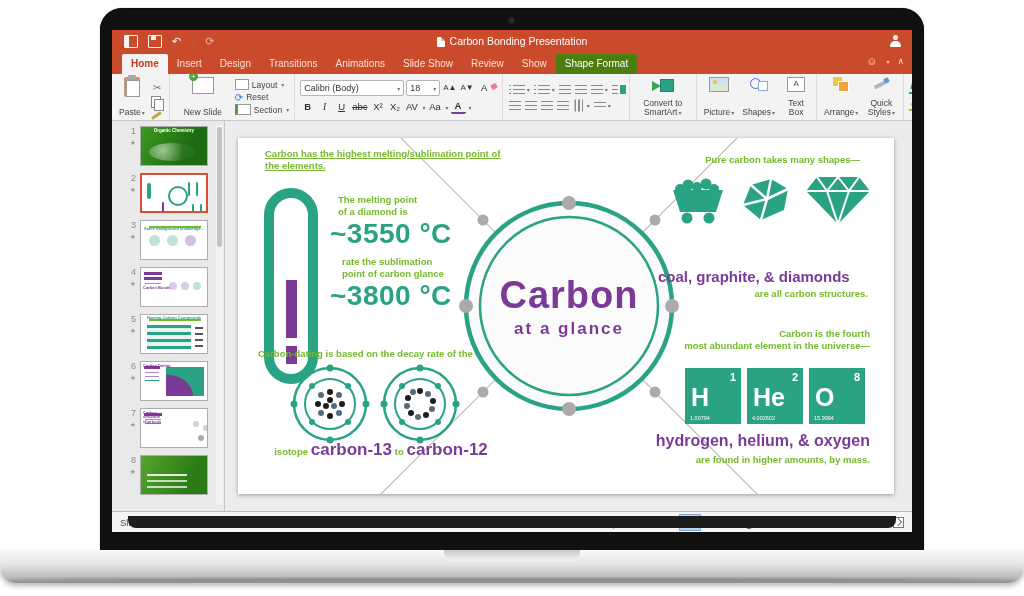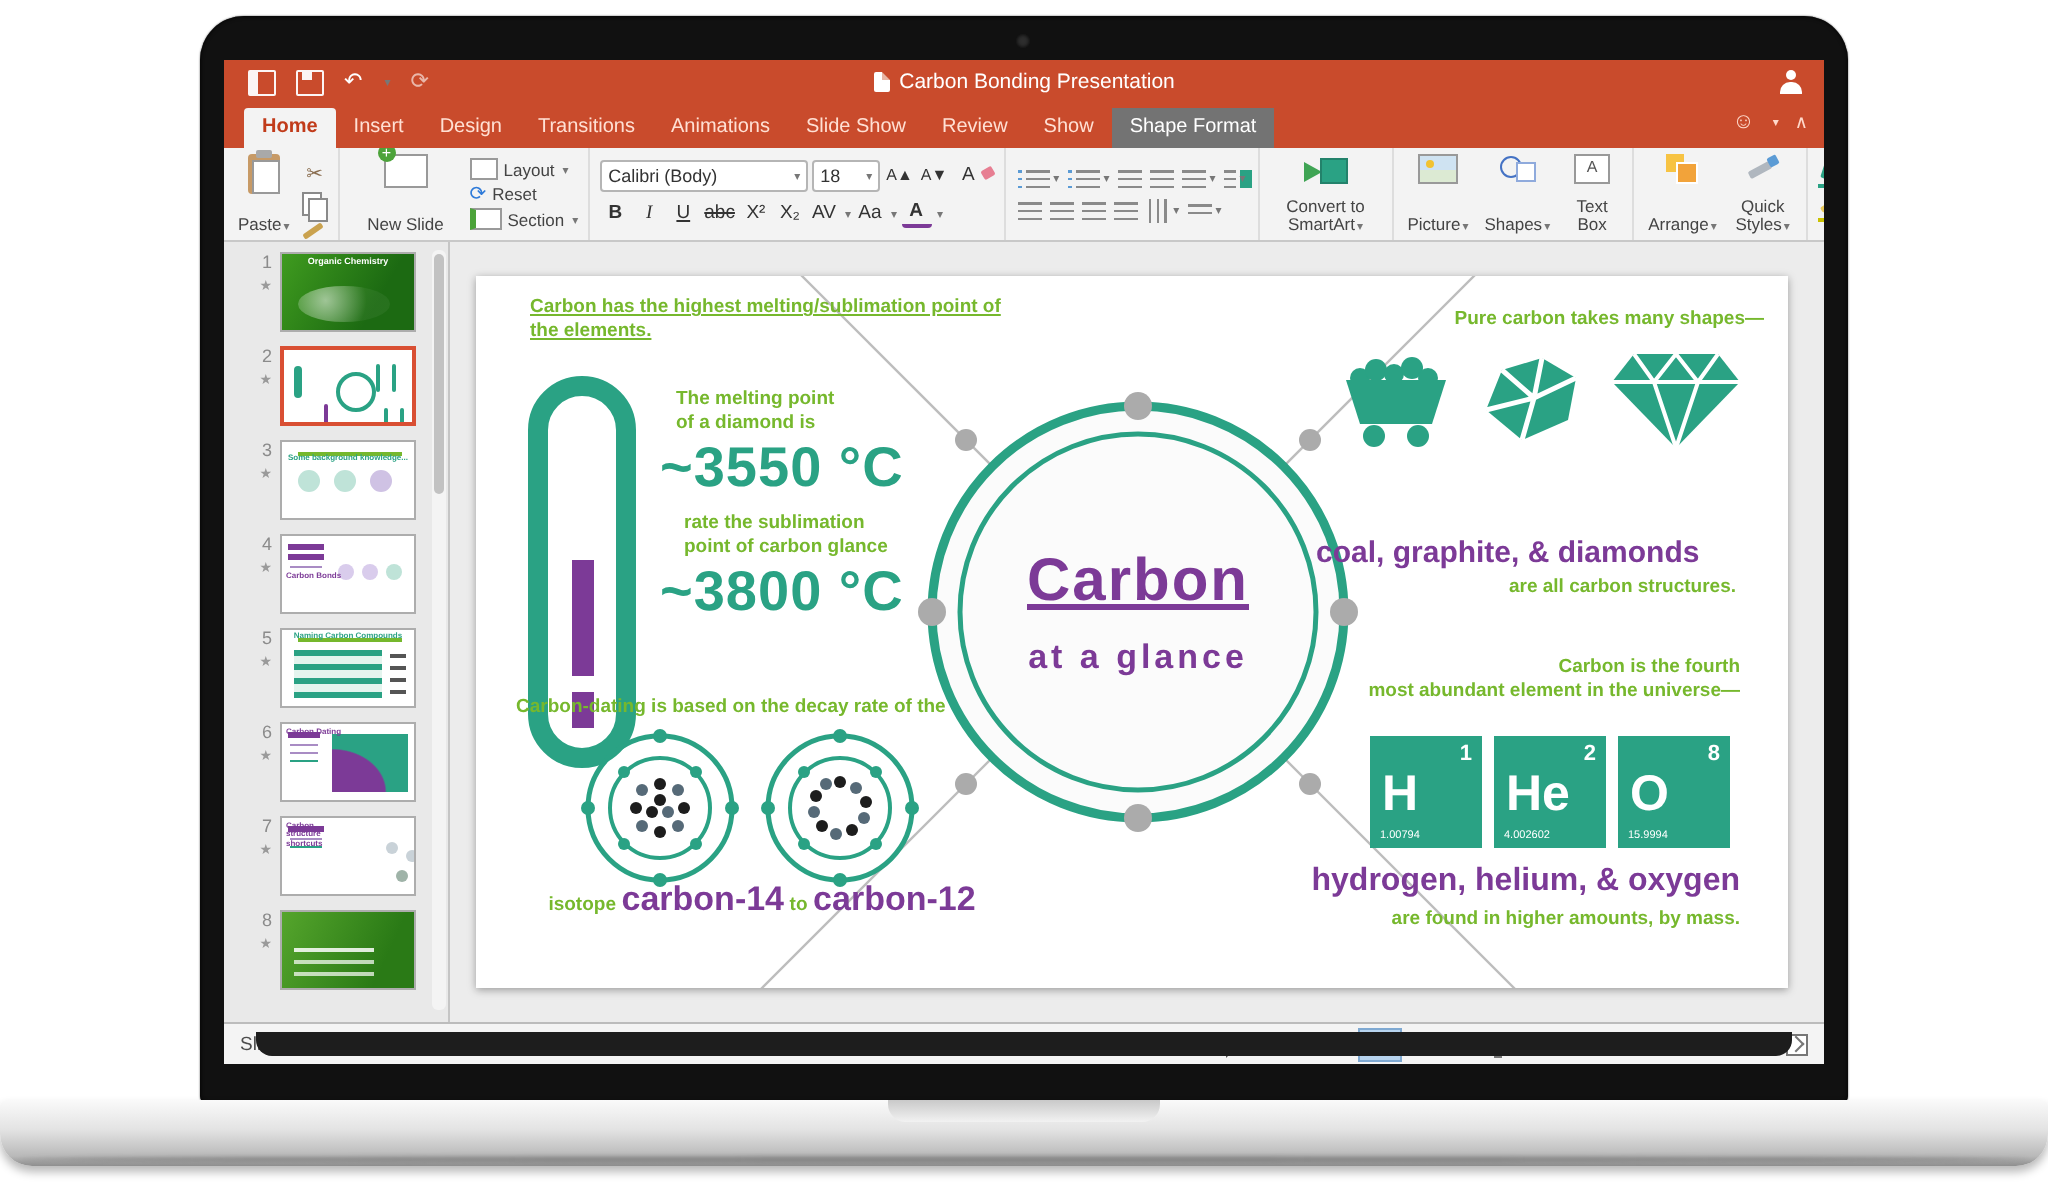--- a/index.html
+++ b/index.html
@@ -29,21 +29,21 @@
   .mag{width:6px;height:6px;border:1px solid #f2c4b2;border-radius:50%;position:relative;flex:0 0 auto;}
   .mag::after{content:"";position:absolute;left:5px;top:5px;width:3px;height:1px;background:#f2c4b2;transform:rotate(45deg);}
   .search input{flex:1;background:transparent;border:0;outline:0;color:#ffe4d8;font-size:8.5px;font-family:"Liberation Sans",sans-serif;min-width:0;}
   .search input::placeholder{color:#f0bda9;}
   .padd{position:absolute;right:10px;top:5px;width:13px;height:12px;}
   .padd::before{content:"";position:absolute;left:4px;top:0;width:5px;height:5px;border-radius:50%;background:#fff;}
   .padd::after{content:"";position:absolute;left:1px;top:6px;width:11px;height:6px;border-radius:5px 5px 0 0;background:#fff;}
   .tabrow{height:22px;background:#C94B2C;display:flex;align-items:flex-end;padding-left:10px;flex:0 0 auto;position:relative;}
   .tab{padding:4px 9px 5px;font-size:10px;color:#ffe0d4;cursor:default;white-space:nowrap;}
   .tab.active{background:#f3f3f3;color:#C13B1A;border-radius:2px 2px 0 0;font-weight:bold;}
-  .tab.ctx{background:#737373;color:#fff;}
+  .tab.ctx{background:#4d7c0f;color:#fff;}
   .tabrow-right{position:absolute;right:8px;top:3px;display:flex;gap:8px;align-items:center;color:#ffd9cb;}
   .smiley{font-size:11px;} .collapse{font-size:9px;}
   
   .ribbon{height:46px;background:#f3f3f3;border-bottom:1px solid #c8c8c8;display:flex;color:#3c3c3c;flex:0 0 auto;overflow:hidden;}
   .grp{display:flex;align-items:center;padding:2px 5px;border-right:1px solid #ddd;gap:4px;flex:0 0 auto;}
   .bigbtn{display:flex;flex-direction:column;align-items:center;justify-content:space-between;height:40px;padding:1px 2px;}
   .blab{font-size:8.5px;color:#444;text-align:center;line-height:1.05;white-space:nowrap;}
   .blab2{font-size:8.5px;color:#444;text-align:center;line-height:1.05;width:52px;white-space:normal;}
   .car{font-size:6px;color:#777;margin-left:1px;}
   .col{display:flex;flex-direction:column;justify-content:center;gap:2px;}
@@ -121,21 +121,21 @@
   .t7 .dots{position:absolute;right:8px;top:12px;width:6px;height:6px;border-radius:50%;background:#c9d2d8;box-shadow:10px 4px 0 #c9d2d8,20px 0 0 #c9d2d8,5px 14px 0 #9fb3a8,15px 14px 0 #9fb3a8;}
   .t8{background:linear-gradient(115deg,#55a52c,#2a7a16 75%);}
   .t8 .wl{position:absolute;left:6px;top:18px;width:40px;height:2px;background:rgba(255,255,255,.85);box-shadow:0 6px 0 rgba(255,255,255,.7),0 12px 0 rgba(255,255,255,.7);}
   .canvas{flex:1;position:relative;}
   .slide{position:absolute;left:13px;top:17px;width:656px;height:356px;background:#fff;box-shadow:0 1px 4px rgba(0,0,0,.35);overflow:hidden;}
   .slide svg.bgnet{position:absolute;left:0;top:0;}
   .abs{position:absolute;}
   .gtxt{color:#76B82D;font-weight:bold;font-size:9.5px;line-height:1.3;}
   .teal-big{color:#2AA284;font-weight:bold;font-size:28px;letter-spacing:.5px;white-space:nowrap;}
   .purple-big{color:#7C3A97;font-weight:bold;}
-  .c-title{left:181px;top:136px;width:300px;text-align:center;font-size:30px;letter-spacing:1px;text-decoration:underline;}
+  .c-title{left:181px;top:136px;width:300px;text-align:center;font-size:38px;letter-spacing:1px;}
   .c-sub{left:181px;top:181px;width:300px;text-align:center;font-size:17px;letter-spacing:2px;}
   .tile{width:56px;height:56px;background:#2AA284;color:#fff;position:relative;font-weight:bold;}
   .tile .sym{position:absolute;left:6px;bottom:12px;font-size:25px;}
   .tile .num{position:absolute;right:5px;top:3px;font-size:11px;}
   .tile .mass{position:absolute;left:5px;bottom:3px;font-size:5.5px;font-weight:normal;}
   
   .statusbar{height:20px;background:#f4f4f4;border-top:1px solid #bcbcbc;display:flex;align-items:center;color:#4c4c4c;font-size:9.5px;padding:0 8px;gap:18px;flex:0 0 auto;}
   .sb-right{margin-left:auto;display:flex;align-items:center;gap:9px;}
   .sb-item{display:flex;align-items:center;gap:3px;color:#555;}
   .ic-notes{width:8px;height:9px;border:1px solid #777;background:repeating-linear-gradient(#999 0 1px,transparent 1px 3px) 1px 2px/5px 6px no-repeat,#fff;}
@@ -482,21 +482,21 @@
                 <rect x="26" y="92" width="11" height="58" fill="#7C3A97"></rect>
                 <rect x="26" y="158" width="11" height="18" fill="#7C3A97"></rect>
               </svg>
               <div class="abs gtxt" style="left:100px;top:56px;">The melting point</div>
               <div class="abs gtxt" style="left:100px;top:68px;">of a diamond is</div>
               <div class="abs teal-big" style="left:92px;top:80px;">~3550 °C</div>
               <div class="abs gtxt" style="left:104px;top:118px;">rate the sublimation</div>
               <div class="abs gtxt" style="left:104px;top:130px;">point of carbon glance</div>
               <div class="abs teal-big" style="left:92px;top:142px;">~3800 °C</div>
 
-              <div class="abs gtxt" style="right:12px;top:16px;text-align:center;">Pure carbon takes many shapes—</div>
+              <div class="abs gtxt" style="right:34px;top:16px;text-align:center;">Pure carbon takes many shapes—</div>
               <div class="abs" style="left:432px;top:36px;display:flex;gap:12px;align-items:center;">
                 <svg width="56" height="52" viewBox="0 0 56 52" fill="#2AA284">
                   <circle cx="10" cy="15" r="5"></circle>
                     <circle cx="18" cy="11" r="5.5"></circle>
                     <circle cx="27" cy="13" r="5"></circle>
                     <circle cx="36" cy="10" r="5.5"></circle>
                     <circle cx="44" cy="15" r="5"></circle>
                   <path d="M3 16 L53 16 L46 38 L10 38 Z"></path>
                   <circle cx="17" cy="44" r="5.5"></circle>
                     <circle cx="39" cy="44" r="5.5"></circle>
@@ -564,21 +564,21 @@
                       <circle cx="38" cy="53" r="3" fill="#566a78"></circle>
                       <circle cx="31" cy="49" r="3" fill="#1d1d1d"></circle>
                       <circle cx="27" cy="42" r="3" fill="#566a78"></circle>
                       <circle cx="28" cy="34" r="3" fill="#1d1d1d"></circle>
                       <circle cx="33" cy="28" r="3" fill="#566a78"></circle>
                   </g>
                 </svg>
               </div>
               <div class="abs" style="left:18px;top:302px;width:250px;text-align:center;white-space:nowrap;">
                 <span class="gtxt">isotope</span>
-                <span class="purple-big" style="font-size:17px;">carbon-14</span>
+                <span class="purple-big" style="font-size:17px;">carbon-13</span>
                 <span class="gtxt">to</span>
                 <span class="purple-big" style="font-size:17px;">carbon-12</span>
               </div>
 
               <div class="abs gtxt" style="right:24px;top:190px;text-align:right;">Carbon is the fourth</div>
               <div class="abs gtxt" style="right:24px;top:202px;text-align:left;">most abundant element in the universe—</div>
               <div class="abs" style="left:447px;top:230px;display:flex;gap:6px;">
                 <div class="tile">
                   <span class="num">1</span>
                   <span class="sym">H</span>

